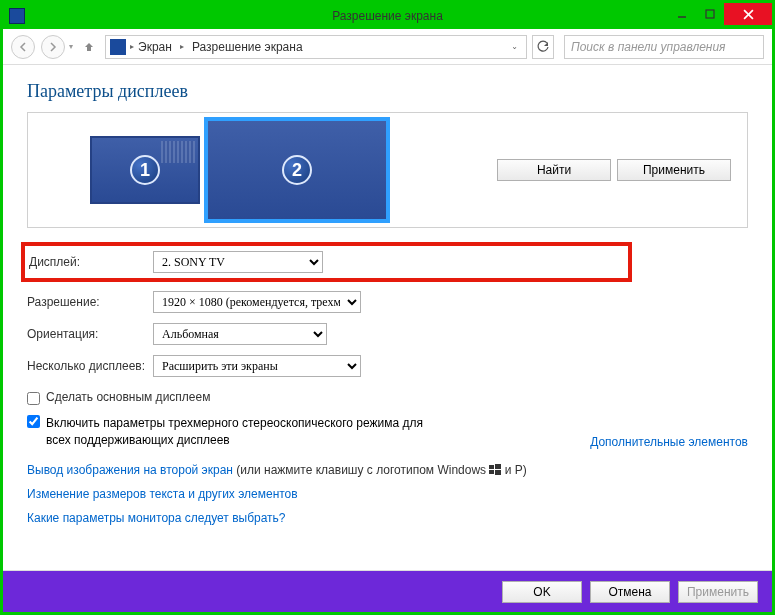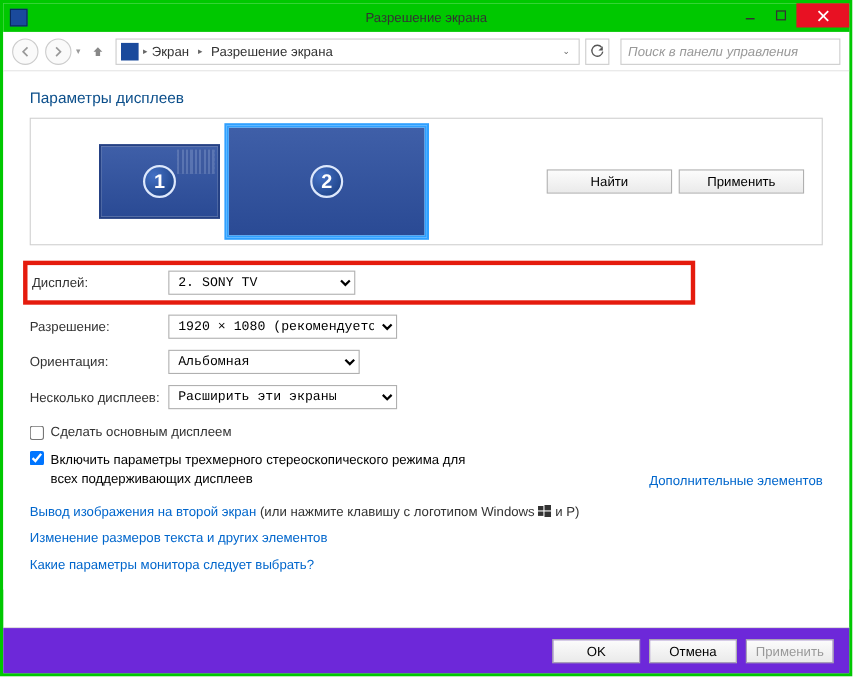--- a/index.html
+++ b/index.html
@@ -145,22 +145,23 @@
     background: #fff;
     margin-left: 4px;
   }
   .searchbox::placeholder { color: #999; font-style: italic; }
   .content {
     padding: 16px 24px;
     background: #fff;
   }
   .section-title {
     color: #0c4f8b;
-    font-size: 14px;
+    font-size: 18px;
     margin-bottom: 10px;
+    font-family: Liberation Serif, serif;
   }
   .display-panel {
     border: 1px solid #d0d0d0;
     height: 116px;
     display: flex;
     align-items: center;
     padding: 0 12px;
     margin-bottom: 14px;
     position: relative;
   }
@@ -246,21 +247,21 @@
     margin-bottom: 6px;
   }
   .highlight-row .form-row { margin-bottom: 0; min-height: 24px; }
   .highlight-row .form-label { padding-left: 2px; }
   select, .fake-select {
     height: 22px;
     border: 1px solid #b0b0b0;
     background: #fff;
     font-size: 12px;
     padding: 0 4px;
-    font-family: Liberation Mono, monospace;
+    font-family: Liberation Serif, serif;
   }
   .sel-display { width: 170px; }
   .sel-resolution { width: 208px; }
   .sel-orientation { width: 174px; }
   .sel-multi { width: 208px; }
   .checkbox-row {
     display: flex;
     align-items: flex-start;
     gap: 6px;
     margin-top: 10px;

